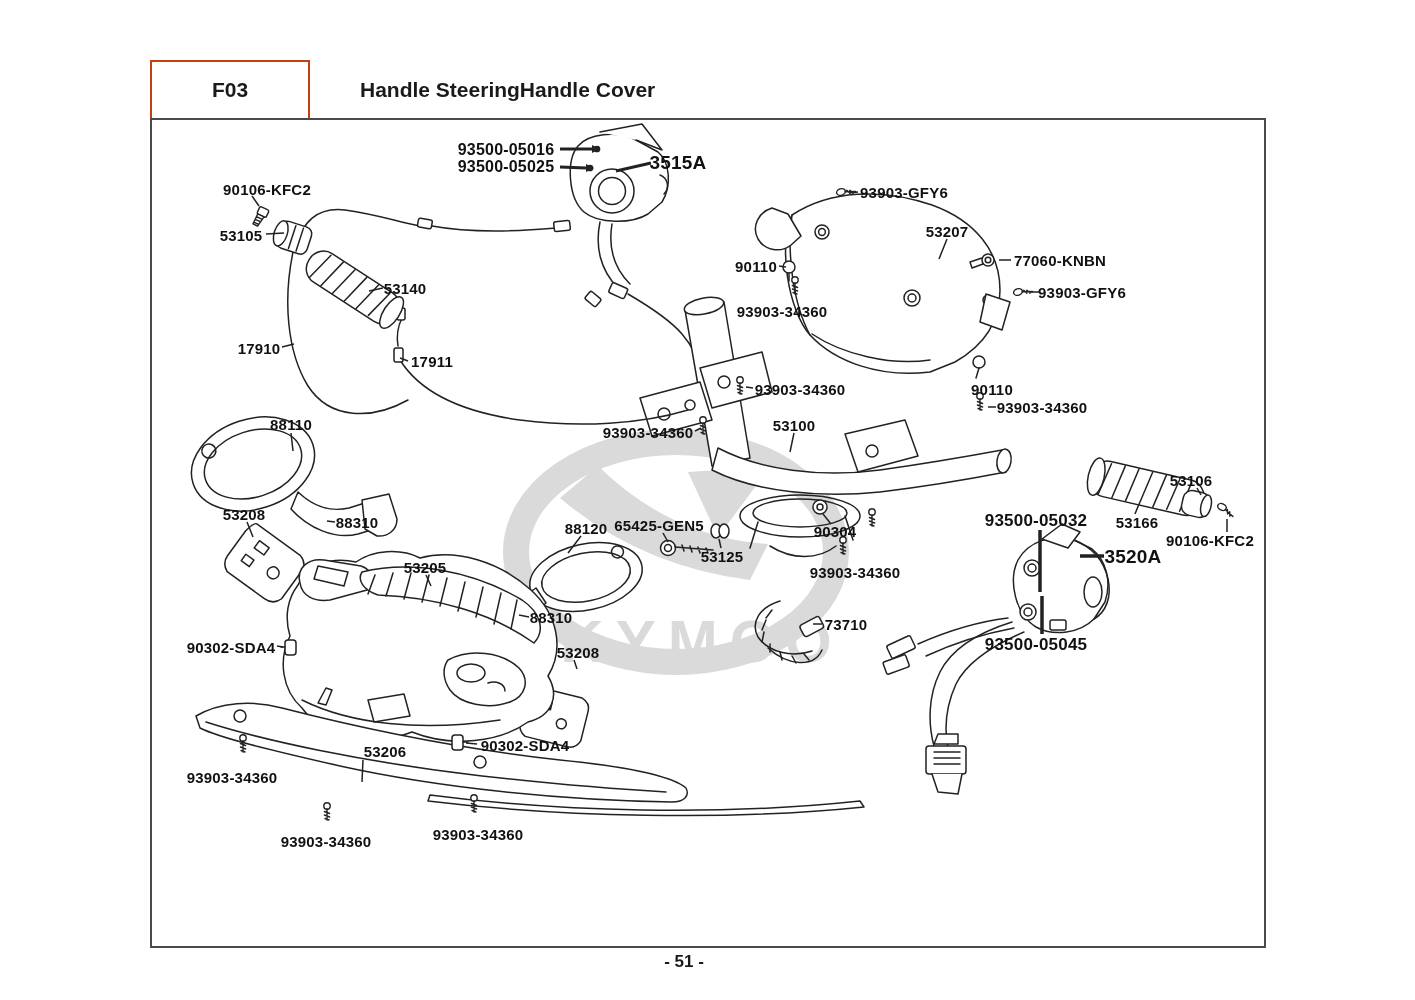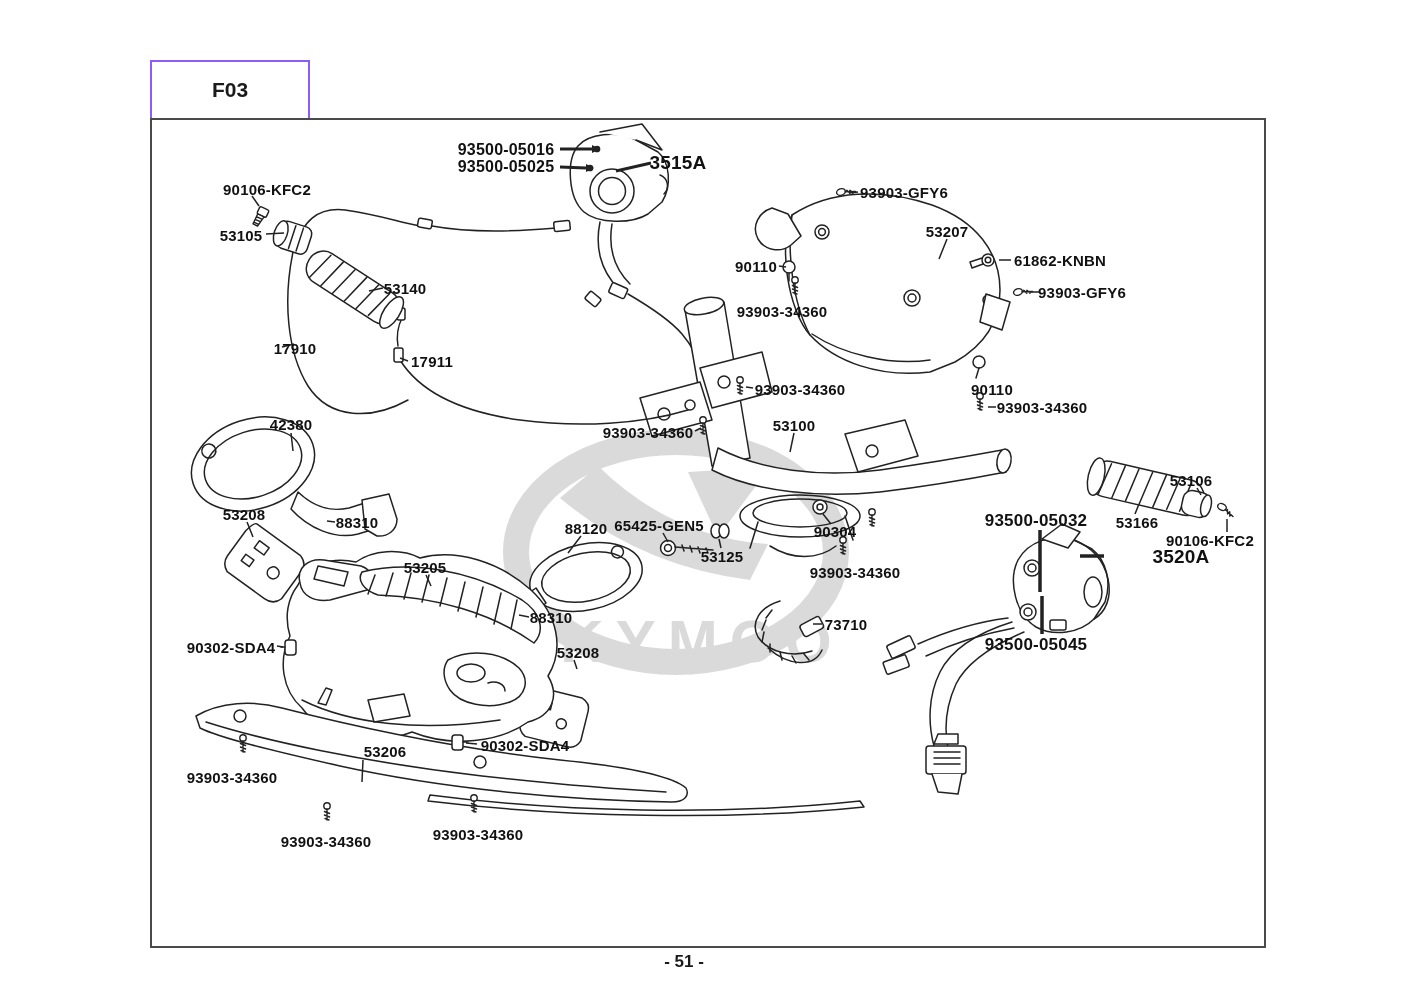--- a/index.html
+++ b/index.html
@@ -1,21 +1,21 @@
 <!DOCTYPE html>
 <html><head>
 <meta charset="utf-8">
 <style>
   html,body{margin:0;padding:0;background:#fff;}
   .page{position:relative;width:1415px;height:1000px;background:#fff;overflow:hidden;
         font-family:"Liberation Sans",sans-serif;}
   .frame-border{position:absolute;left:150px;top:118px;width:1116px;height:830px;
         border:2px solid #4a4a4a;box-sizing:border-box;}
   .code-box{position:absolute;left:150px;top:60px;width:160px;height:60px;
-        border:2px solid #8b5cf6;box-sizing:border-box;display:flex;align-items:center;justify-content:center;}
+        border:2px solid #c2410c;box-sizing:border-box;display:flex;align-items:center;justify-content:center;}
   .code-box span{font-size:21px;font-weight:bold;color:#1a1a1a;}
   .page-title{position:absolute;left:360px;top:78px;font-size:21px;font-weight:bold;color:#1a1a1a;}
   .footer{position:absolute;left:0;top:952px;width:1368px;text-align:center;
         font-size:17px;font-weight:bold;color:#1a1a1a;}
   svg.art{position:absolute;left:0;top:0;}
   .labels{position:absolute;left:0;top:0;width:1415px;height:964px;pointer-events:none;}
   .part-label{position:absolute;transform:translate(-50%,-50%);font-weight:bold;
         font-size:15px;color:#111;white-space:nowrap;letter-spacing:0.2px;}
 </style>
 </head>
@@ -282,59 +282,60 @@
     </g>
   </svg>
 
   <div class="labels">
       <div class="part-label" style="left: 506px; top: 150px; font-size: 16px;">93500-05016</div>
       <div class="part-label" style="left: 506px; top: 167px; font-size: 16px;">93500-05025</div>
       <div class="part-label" style="left: 678px; top: 163px; font-size: 19px;">3515A</div>
       <div class="part-label" style="left: 267px; top: 189px;">90106-KFC2</div>
       <div class="part-label" style="left: 241px; top: 235px;">53105</div>
       <div class="part-label" style="left: 405px; top: 288px;">53140</div>
-      <div class="part-label" style="left: 259px; top: 348px; margin-left: 36px;">17910</div>
+      <div class="part-label" style="left: 259px; top: 348px;">17910</div>
       <div class="part-label" style="left: 432px; top: 361px;">17911</div>
       <div class="part-label" style="left: 904px; top: 192px;">93903-GFY6</div>
       <div class="part-label" style="left: 947px; top: 231px;">53207</div>
-      <div class="part-label" style="left: 1060px; top: 260px;">61862-KNBN</div>
+      <div class="part-label" style="left: 1060px; top: 260px;">77060-KNBN</div>
       <div class="part-label" style="left: 1082px; top: 292px;">93903-GFY6</div>
       <div class="part-label" style="left: 756px; top: 266px;">90110</div>
       <div class="part-label" style="left: 782px; top: 311px;">93903-34360</div>
       <div class="part-label" style="left: 992px; top: 389px;">90110</div>
       <div class="part-label" style="left: 1042px; top: 407px;">93903-34360</div>
       <div class="part-label" style="left: 800px; top: 389px;">93903-34360</div>
       <div class="part-label" style="left: 794px; top: 425px;">53100</div>
       <div class="part-label" style="left: 648px; top: 432px;">93903-34360</div>
-      <div class="part-label" style="left: 291px; top: 424px;">42380</div>
+      <div class="part-label" style="left: 291px; top: 424px;">88110</div>
       <div class="part-label" style="left: 244px; top: 514px;">53208</div>
       <div class="part-label" style="left: 357px; top: 522px;">88310</div>
       <div class="part-label" style="left: 586px; top: 528px;">88120</div>
       <div class="part-label" style="left: 659px; top: 525px;">65425-GEN5</div>
       <div class="part-label" style="left: 722px; top: 556px;">53125</div>
       <div class="part-label" style="left: 835px; top: 531px;">90304</div>
       <div class="part-label" style="left: 855px; top: 572px;">93903-34360</div>
       <div class="part-label" style="left: 425px; top: 567px;">53205</div>
       <div class="part-label" style="left: 551px; top: 617px;">88310</div>
       <div class="part-label" style="left: 578px; top: 652px;">53208</div>
       <div class="part-label" style="left: 231px; top: 647px;">90302-SDA4</div>
       <div class="part-label" style="left: 364px; top: 751px; margin-left: 21px;">53206</div>
       <div class="part-label" style="left: 232px; top: 777px;">93903-34360</div>
       <div class="part-label" style="left: 525px; top: 745px;">90302-SDA4</div>
       <div class="part-label" style="left: 326px; top: 841px;">93903-34360</div>
       <div class="part-label" style="left: 478px; top: 834px;">93903-34360</div>
       <div class="part-label" style="left: 846px; top: 624px;">73710</div>
       <div class="part-label" style="left: 1036px; top: 521px; font-size: 17px;">93500-05032</div>
-      <div class="part-label" style="left: 1133px; top: 557px; font-size: 19px; margin-left: 48px;">3520A</div>
+      <div class="part-label" style="left: 1133px; top: 557px; font-size: 19px;">3520A</div>
       <div class="part-label" style="left: 1036px; top: 645px; font-size: 17px;">93500-05045</div>
       <div class="part-label" style="left: 1191px; top: 480px;">53106</div>
       <div class="part-label" style="left: 1137px; top: 522px;">53166</div>
       <div class="part-label" style="left: 1210px; top: 540px;">90106-KFC2</div>
     </div>
 
   <div class="code-box">
     <span>F03</span>
   </div>
+  <div class="page-title">Handle SteeringHandle Cover</div>
   <div class="frame-border"></div>
 
   <div class="footer">- 51 -</div>
 
 </div>
 
 </body></html>

